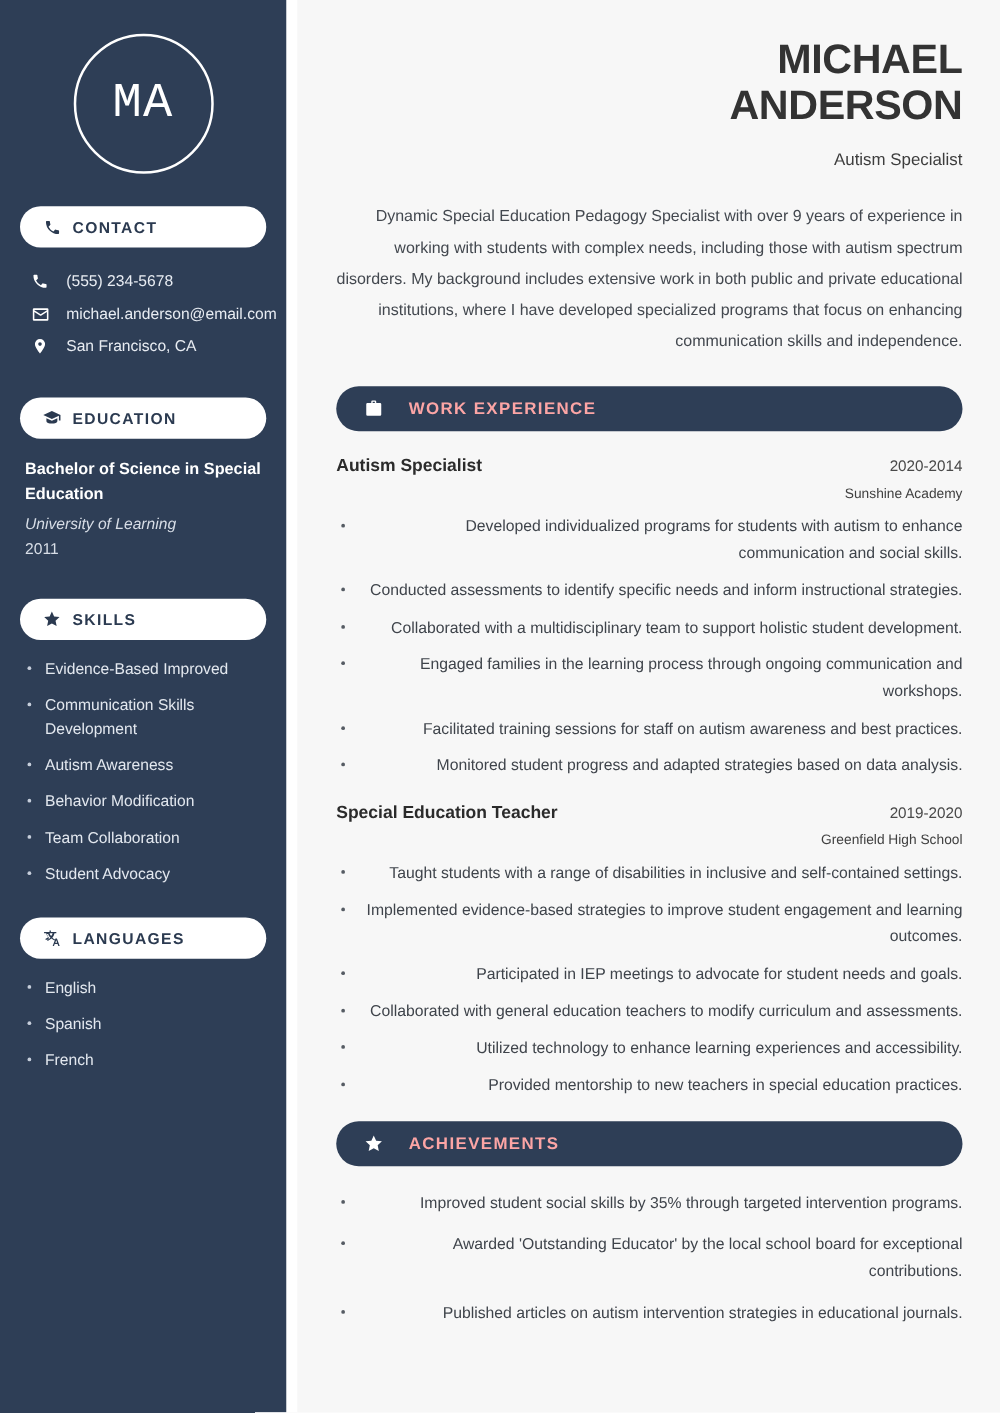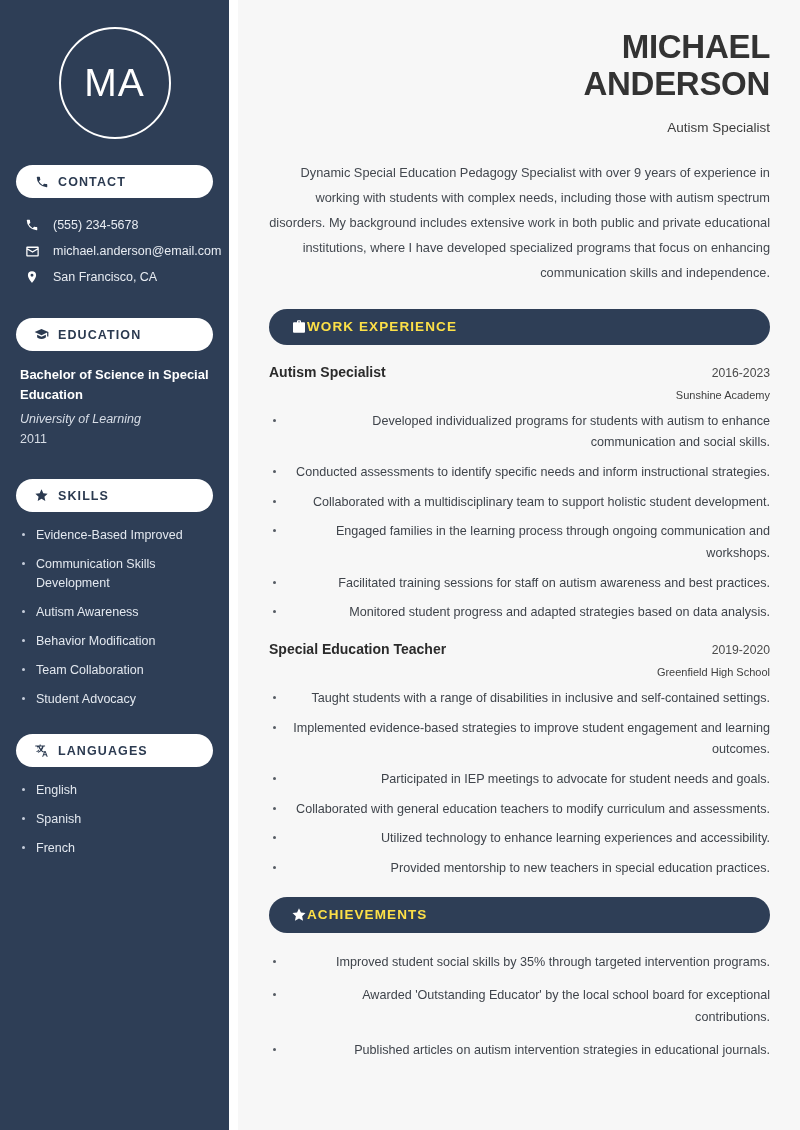--- a/index.html
+++ b/index.html
@@ -33,20 +33,21 @@
     width: 9px;
     min-width: 9px;
     background: #ffffff;
   }
 
   .monogram-wrap {
     display: flex;
     justify-content: center;
     padding-top: 27px;
     padding-bottom: 26px;
+    font-family: Liberation Mono, monospace;
   }
   .monogram {
     width: 112px;
     height: 112px;
     border: 2px solid #ffffff;
     border-radius: 50%;
     display: flex;
     align-items: center;
     justify-content: center;
     font-size: 39px;
@@ -142,26 +143,26 @@
   }
   .summary {
     font-size: 12.8px;
     line-height: 1.95;
     color: #43484f;
     margin-bottom: 23px;
   }
 
   .band {
     background: #2e3e56;
-    color: #fde047;
+    color: #fca5a5;
     border-radius: 999px;
     height: 36px;
     display: flex;
     align-items: center;
-    gap: 0;
+    gap: 20px;
     padding: 0 22px;
     font-size: 13.5px;
     font-weight: bold;
     letter-spacing: 1.1px;
     margin-bottom: 19px;
   }
   .band .b-icon { width: 16px; height: 16px; display: flex; align-items: center; justify-content: center; }
 
   .job { margin-bottom: 17px; }
   .job-head {
@@ -309,21 +310,21 @@
         <svg viewBox="0 0 24 24" width="16" height="16" fill="#ffffff">
             <path d="M9 3.5A1.5 1.5 0 0110.5 2h3A1.5 1.5 0 0115 3.5V5h4.5A1.5 1.5 0 0121 6.5V19a1.5 1.5 0 01-1.5 1.5h-15A1.5 1.5 0 013 19V6.5A1.5 1.5 0 014.5 5H9V3.5zm1.7.2V5h2.6V3.7h-2.6z"></path>
           </svg>
       </span>
       <span>WORK EXPERIENCE</span>
     </div>
 
     <div class="job">
       <div class="job-head">
         <span class="job-role">Autism Specialist</span>
-        <span class="job-date">2016-2023</span>
+        <span class="job-date">2020-2014</span>
       </div>
       <div class="job-org">Sunshine Academy</div>
       <ul class="main-list">
         <li>Developed individualized programs for students with autism to enhance communication and social skills.</li>
         <li>Conducted assessments to identify specific needs and inform instructional strategies.</li>
         <li>Collaborated with a multidisciplinary team to support holistic student development.</li>
         <li>Engaged families in the learning process through ongoing communication and workshops.</li>
         <li>Facilitated training sessions for staff on autism awareness and best practices.</li>
         <li>Monitored student progress and adapted strategies based on data analysis.</li>
       </ul>

